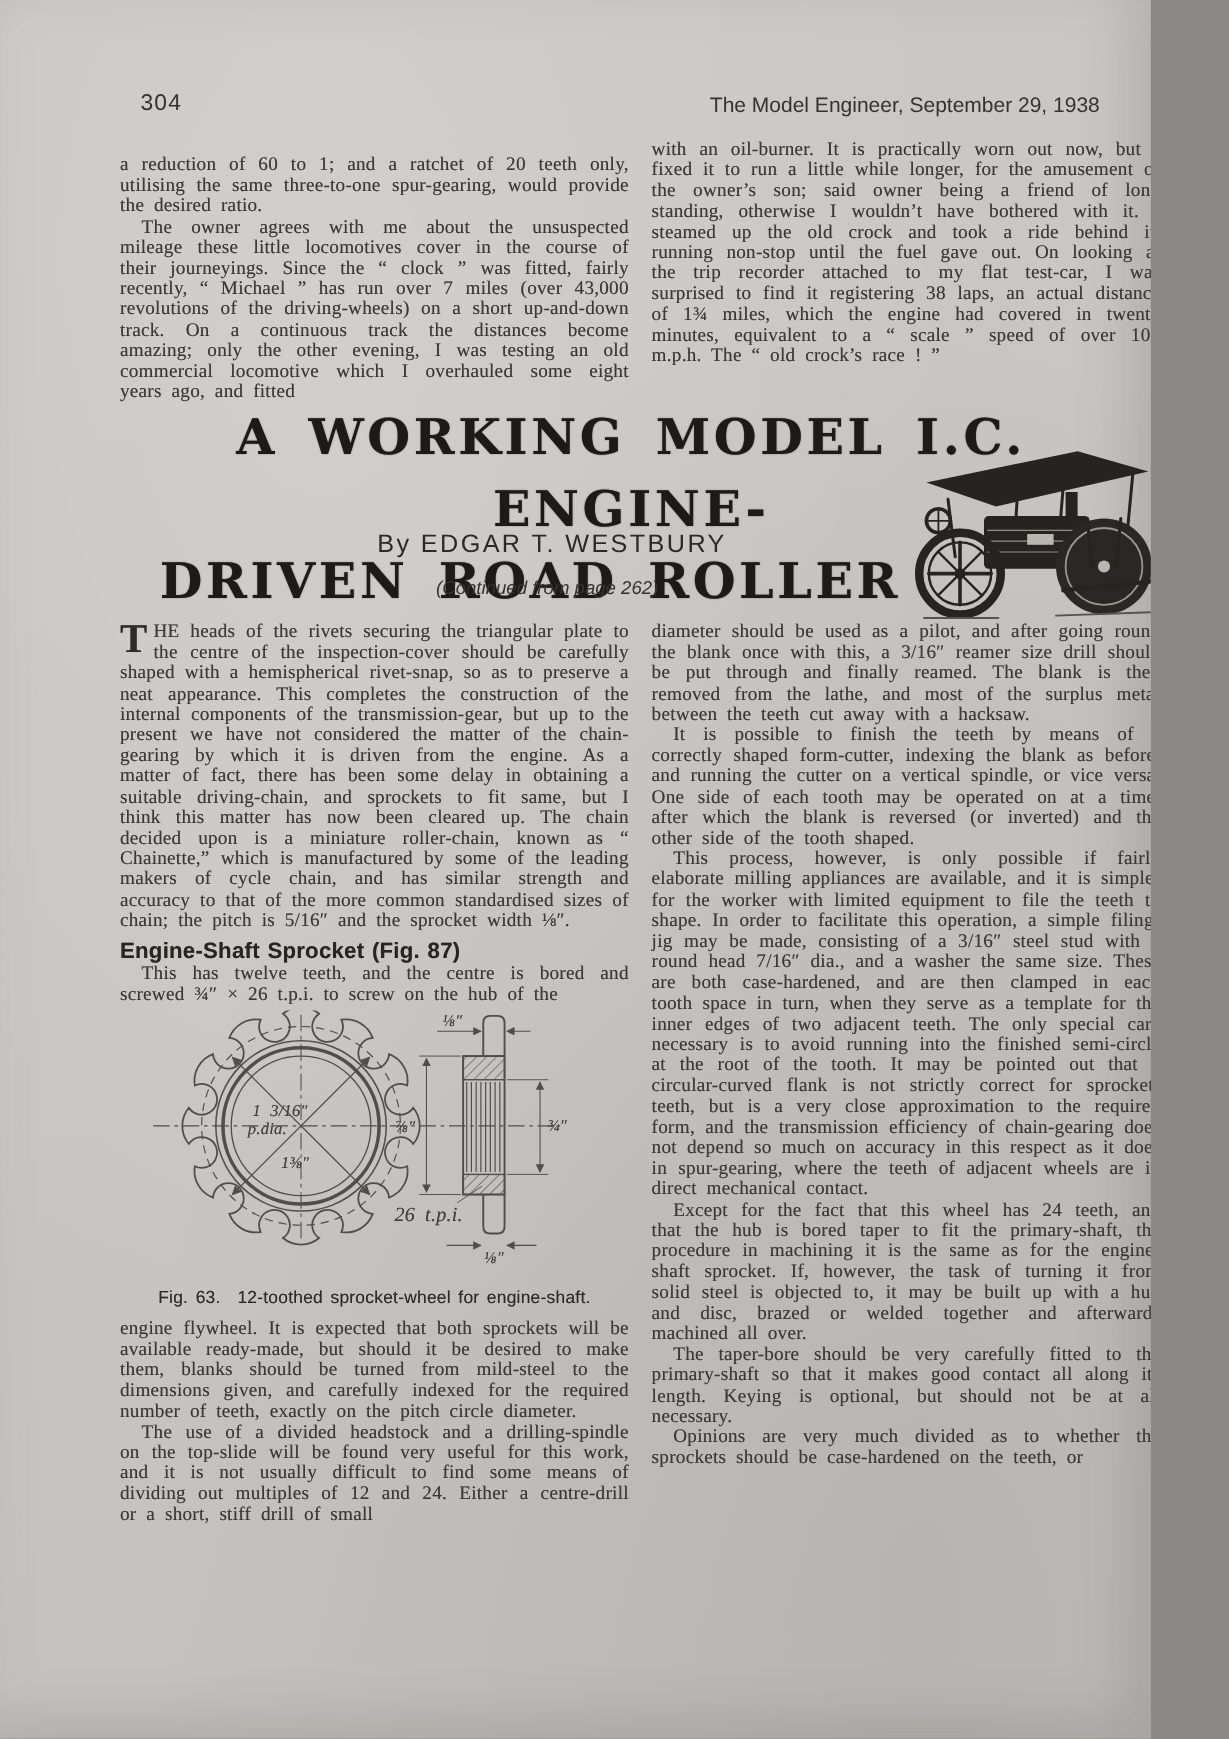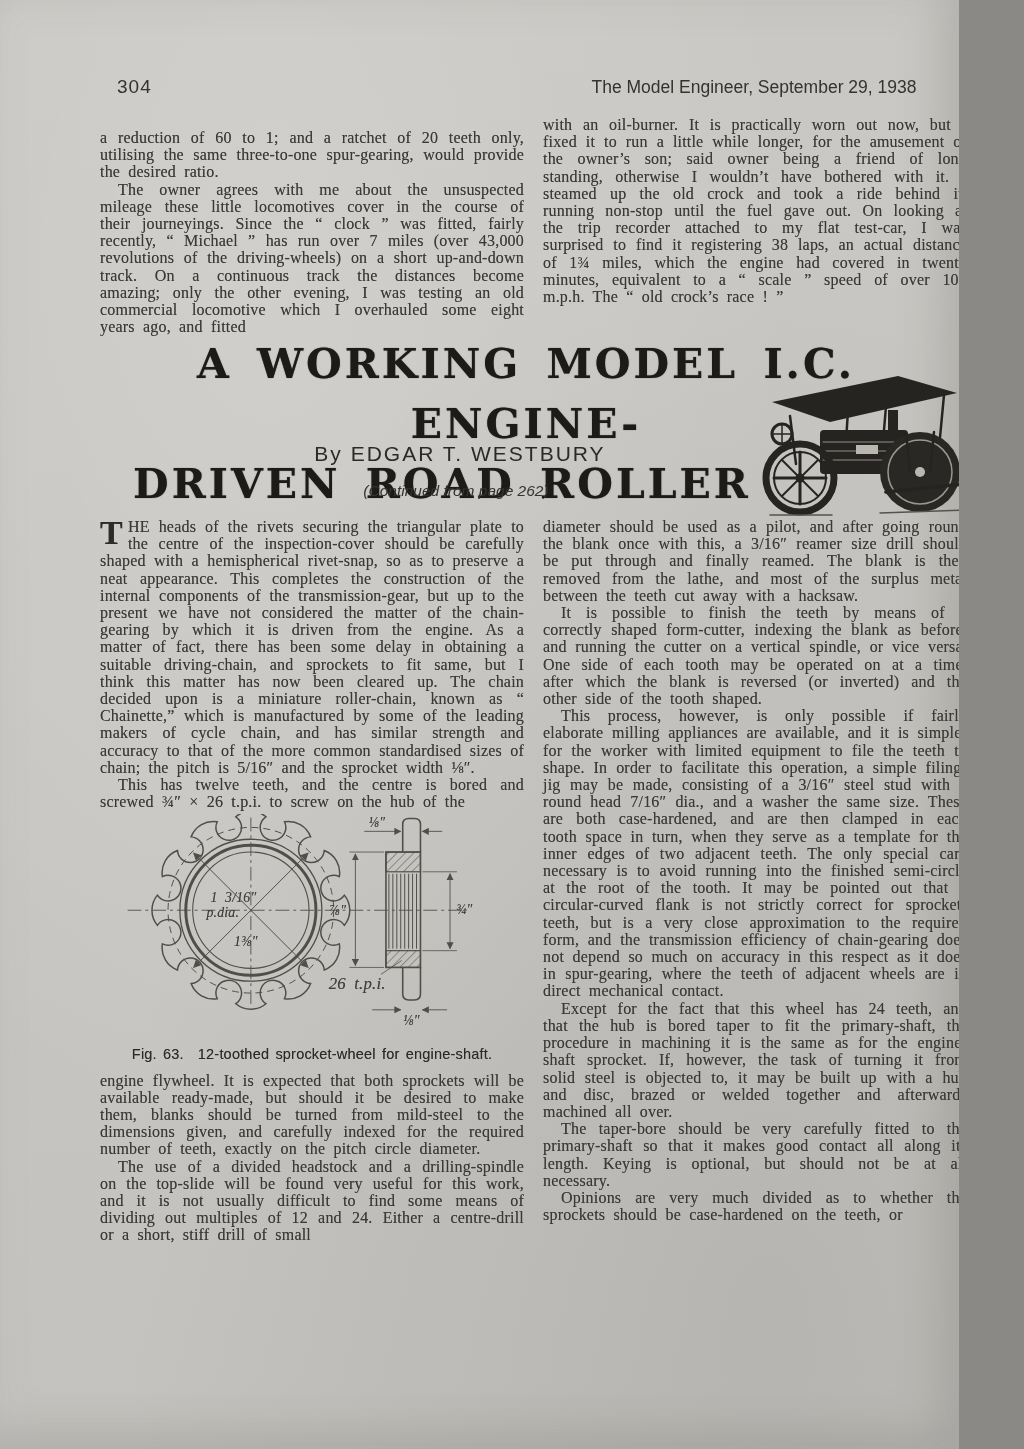--- a/index.html
+++ b/index.html
@@ -116,20 +116,21 @@
       <line x1="146" y1="60" x2="150" y2="100" stroke-width="2.5"></line>
       <line x1="174" y1="60" x2="170" y2="100" stroke-width="2.5"></line>
       <line x1="126" y1="120" x2="204" y2="112" stroke-width="3.5"></line>
       <line x1="10" y1="143" x2="72" y2="143" stroke="#55534e" stroke-width="1.5"></line>
       <line x1="120" y1="141" x2="205" y2="138" stroke="#55534e" stroke-width="1.5"></line>
     </g>
   </svg>
 
   <div class="col body-left">
     <p><span class="dropcap">T</span><span>HE heads of the rivets securing the triangular plate to the centre of the inspection-cover should be carefully shaped with a hemispherical rivet-snap, so as to preserve a neat appearance. This completes the construction of the internal components of the transmission-gear, but up to the present we have not considered the matter of the chain-gearing by which it is driven from the engine. As a matter of fact, there has been some delay in obtaining a suitable driving-chain, and sprockets to fit same, but I think this matter has now been cleared up. The chain decided upon is a miniature roller-chain, known as “ Chainette,” which is manufactured by some of the leading makers of cycle chain, and has similar strength and accuracy to that of the more common standardised sizes of chain; the pitch is 5/16″ and the sprocket width ⅛″.</span></p>
+    <p class="subhead">Engine-Shaft Sprocket (Fig. 87)</p>
     <p class="ind">This has twelve teeth, and the centre is bored and screwed ¾″ × 26 t.p.i. to screw on the hub of the</p>
 
     <figure>
 
       <svg class="figsvg" width="424" height="226" viewBox="0 0 430 228">
         <defs>
           <pattern id="hatch" patternUnits="userSpaceOnUse" width="6" height="6" patternTransform="rotate(45)">
             <line x1="0" y1="0" x2="0" y2="6" stroke="#56544f" stroke-width="1.1"></line>
           </pattern>
           <marker id="ah" viewBox="0 0 10 10" refX="9" refY="5" markerWidth="8" markerHeight="8" orient="auto-start-reverse">

